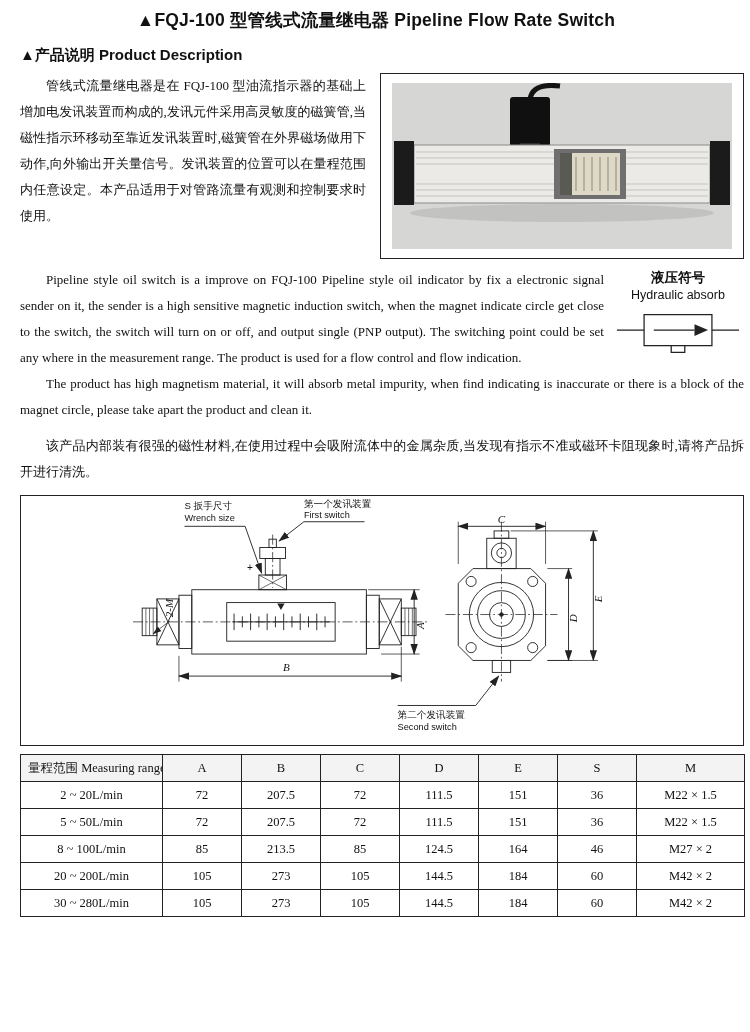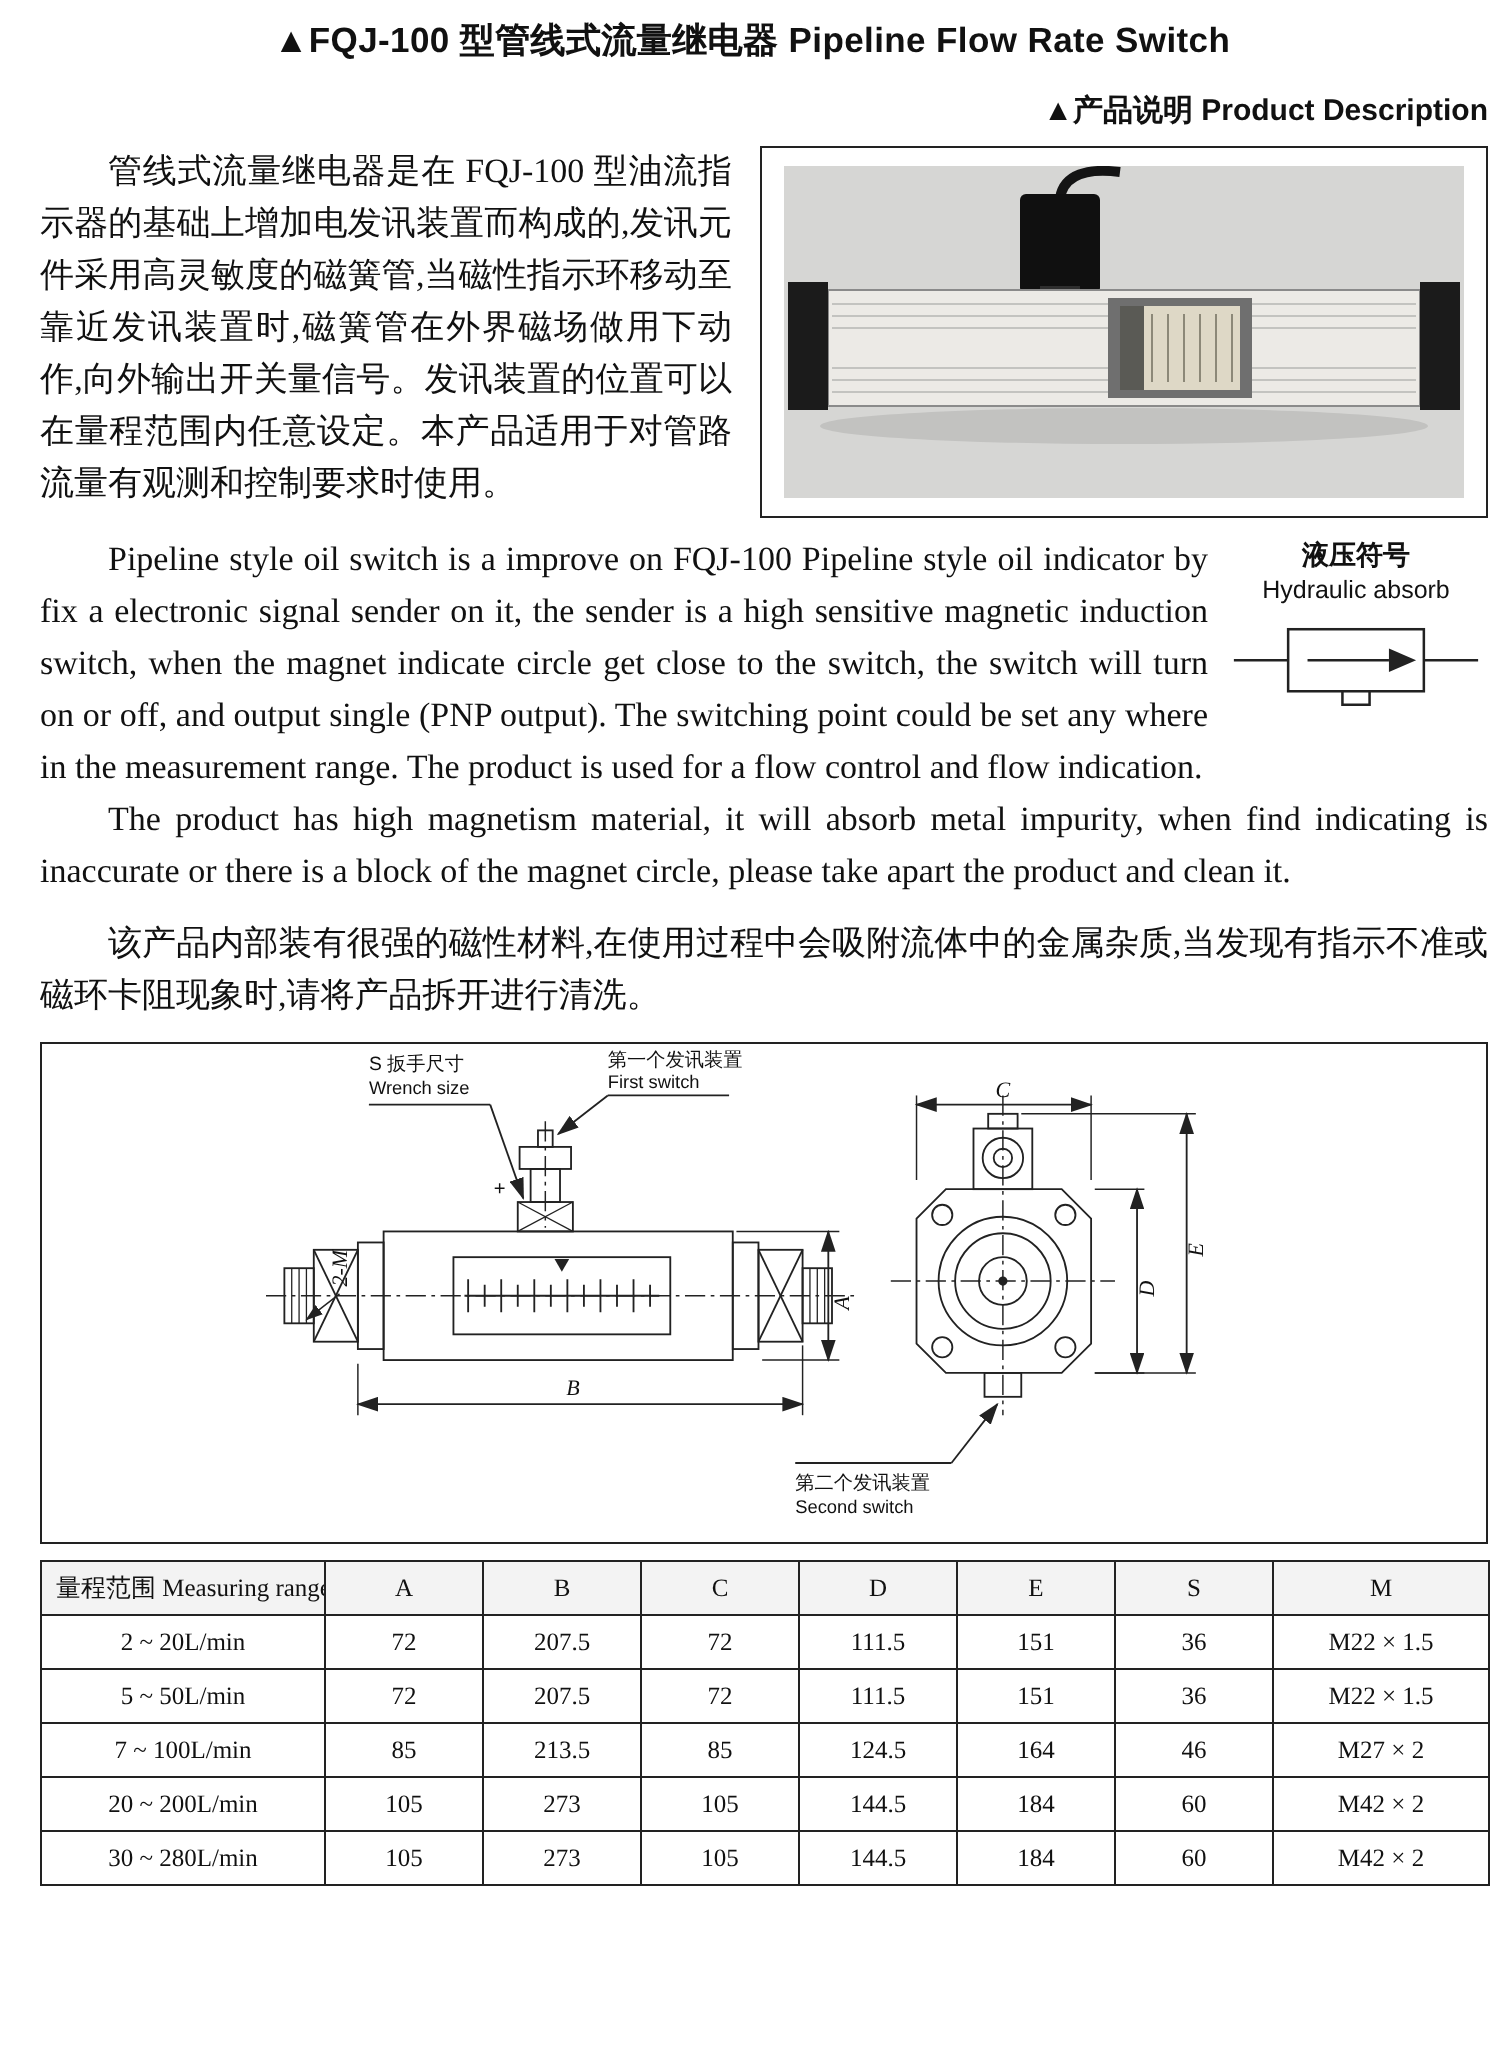--- a/index.html
+++ b/index.html
@@ -9,24 +9,23 @@
   h1.title {
     font-family:"Liberation Sans", sans-serif;
     font-size:17.5px; font-weight:bold; letter-spacing:0.2px;
     margin:2px 0 12px 0;
     text-align:center;
   }
   h2.sec {
     font-family:"Liberation Sans", sans-serif;
     font-size:15px; font-weight:bold;
     margin:14px 0 8px 12px;
-    text-align:right;
   }
   p.para {
-    font-size:17px; line-height:26px; text-align:justify; text-indent:2em;
+    font-size:13px; line-height:26px; text-align:justify; text-indent:2em;
   }
   .desc-row { display:flex; gap:14px; align-items:flex-start; margin-left:12px; }
   .desc-row p.para { flex:1; }
   .photo-frame {
     width:364px; height:186px; border:1px solid #222;
     padding:9px 11px; flex:none; background:#fff;
   }
   .photo-frame svg { width:100%; height:100%; display:block; }
   .en-block { margin:8px 0 0 12px; }
   .en-block::after { content:""; display:block; clear:both; }
@@ -281,21 +280,21 @@
           <td>5 ~ 50L/min</td>
           <td>72</td>
           <td>207.5</td>
           <td>72</td>
           <td>111.5</td>
           <td>151</td>
           <td>36</td>
           <td>M22 × 1.5</td>
         </tr>
         <tr>
-          <td>7 ~ 100L/min</td>
+          <td>8 ~ 100L/min</td>
           <td>85</td>
           <td>213.5</td>
           <td>85</td>
           <td>124.5</td>
           <td>164</td>
           <td>46</td>
           <td>M27 × 2</td>
         </tr>
         <tr>
           <td>20 ~ 200L/min</td>

